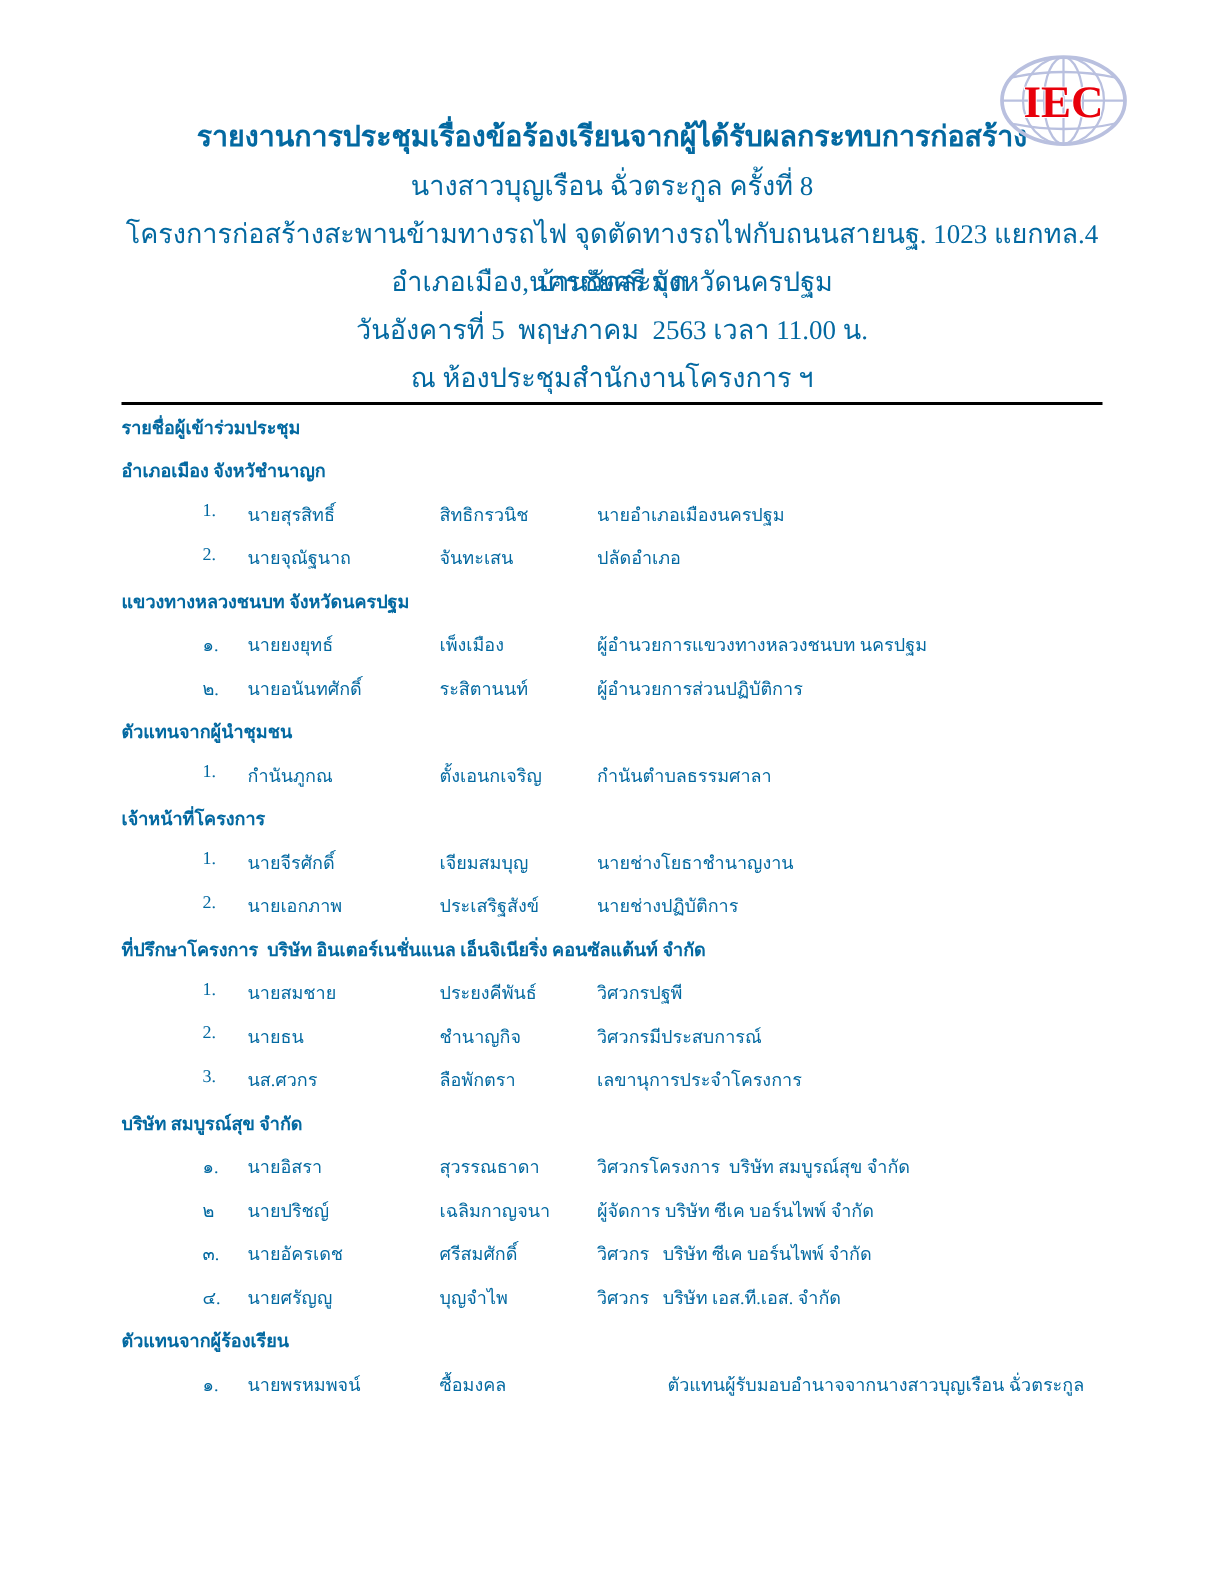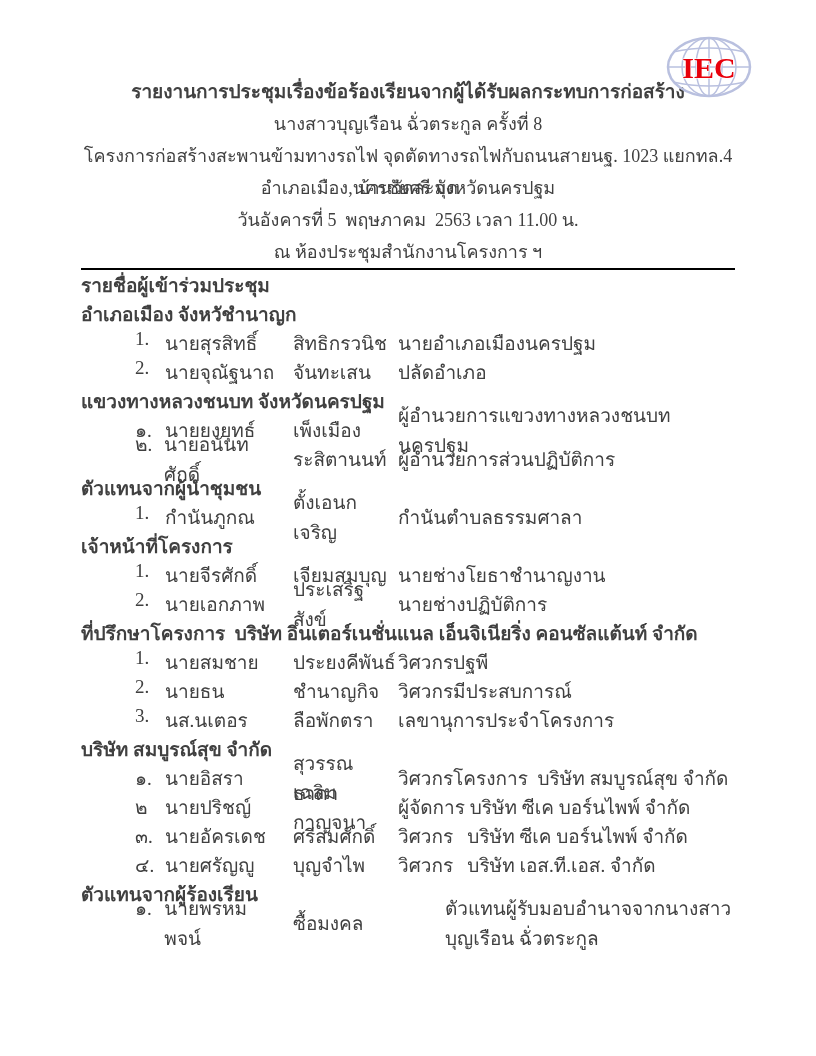--- a/index.html
+++ b/index.html
@@ -1,38 +1,38 @@
 <!DOCTYPE html>
 <html><head>
 <meta charset="utf-8">
 <style>
   html,body { margin:0; padding:0; background:#ffffff; }
   .page {
     position:relative;
     width:816px; height:1056px;
     background:#ffffff;
-    color:#404040;
+    color:#0369a1;
     font-family:"Liberation Serif","DejaVu Serif",serif;
     overflow:hidden;
   }
   .content { padding:0 81px; }
   .logo {
     position:absolute; top:36px; right:64px;
     width:86px; height:62px;
   }
   .hdr { padding-top:76px; text-align:center; }
   .hdr-line {
     height:32px; line-height:32px;
     font-size:18px; white-space:pre-wrap;
   }
   .hdr-title { font-weight:bold; font-size:19px; }
   .rule { border-top:2px solid #000; margin:0; }
   .line {
     height:29px; display:flex; align-items:center;
-    font-size:19px; white-space:pre-wrap;
+    font-size:12px; white-space:pre-wrap;
   }
   .sec-heading, .group-title { font-weight:bold; }
   .row { padding-left:54px; }
   .c1 { width:146px; display:flex; }
   .c1 .num { width:30px; }
   .c2 { width:105px;margin-left:12px; }
   .row-wide .c2 { width:152px; }
   .c3 { flex:1; }
 </style>
 </head>
@@ -116,21 +116,21 @@
       <span class="c1"><span class="num">1.</span><span>นายสมชาย</span></span>
       <span class="c2">ประยงคีพันธ์</span>
       <span class="c3">วิศวกรปฐพี</span>
     </div>
     <div class="line row">
       <span class="c1"><span class="num">2.</span><span>นายธน</span></span>
       <span class="c2">ชำนาญกิจ</span>
       <span class="c3">วิศวกรมีประสบการณ์</span>
     </div>
     <div class="line row">
-      <span class="c1"><span class="num">3.</span><span>นส.นเตอร</span></span>
+      <span class="c1"><span class="num">3.</span><span>นส.ศวกร</span></span>
       <span class="c2">ลือพักตรา</span>
       <span class="c3">เลขานุการประจำโครงการ</span>
     </div>
 
     <div class="line group-title">บริษัท สมบูรณ์สุข จำกัด</div>
     <div class="line row">
       <span class="c1"><span class="num">๑.</span><span>นายอิสรา</span></span>
       <span class="c2">สุวรรณธาดา</span>
       <span class="c3">วิศวกรโครงการ  บริษัท สมบูรณ์สุข จำกัด</span>
     </div>

